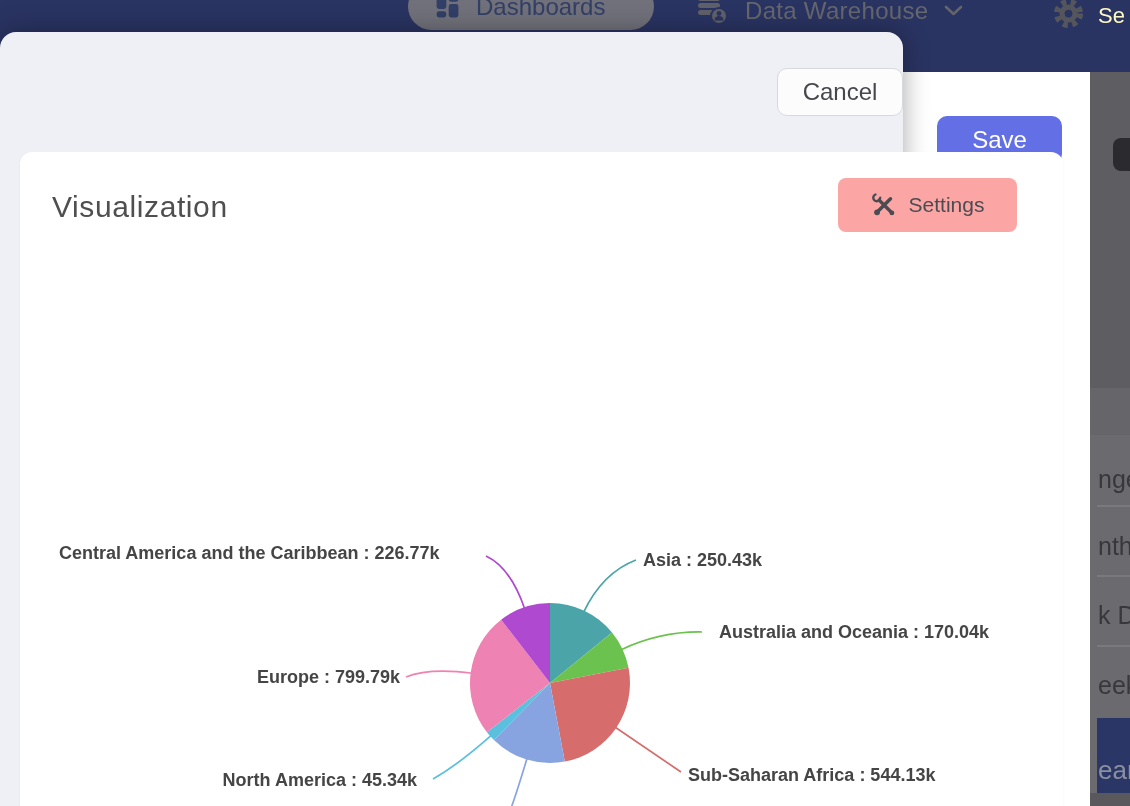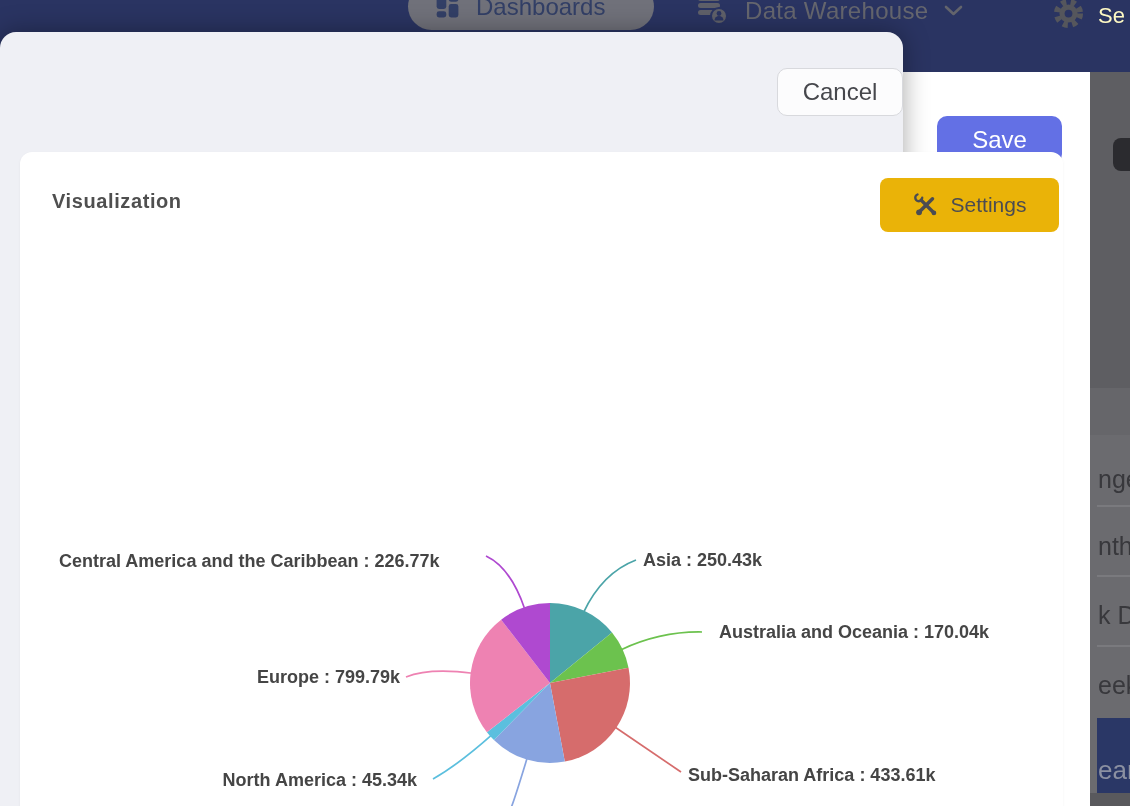--- a/index.html
+++ b/index.html
@@ -34,23 +34,23 @@
     border-radius:16px 16px 0 0; box-shadow:0 0 26px rgba(0,0,0,0.35); z-index:10; }
   .btn { display:flex; align-items:center; justify-content:center; font-size:24px;
     border-radius:10px; cursor:pointer; font-family:inherit; }
   .btn-cancel { left:777px; top:36px; width:126px; height:48px; background:#fcfcfd;
     border:1.5px solid #d8d9dd; color:#46474c; }
   .btn-save { left:937px; top:36px; width:125px; height:48px; background:#6370e5;
     border:none; color:#ffffff;margin-top:48px; }
 
   .card { left:20px; top:120px; width:1043px; height:700px; background:#ffffff;
     border-radius:12px; box-shadow:0 1px 3px rgba(0,0,0,0.05); }
-  .viz-title { left:32px; top:38px; font-size:20px; font-weight:700; color:#4f4f4f;
+  .viz-title { left:32px; top:38px; font-size:30px; font-weight:400; color:#4f4f4f;
     letter-spacing:0.6px; }
-  .settings-btn { left:860px; top:26px; width:179px; height:54px; background:#eab308;
+  .settings-btn { left:818px; top:26px; width:179px; height:54px; background:#fca5a5;
     border:none; border-radius:8px; display:flex; align-items:center; justify-content:center;
     gap:12px; font-size:21px; color:#4b4c52; cursor:pointer; font-family:inherit; }
   .chart-title { left:0; top:124px; width:1043px; text-align:center; font-size:34px;
     color:#595959; letter-spacing:0.2px; }
 
   
   #chart-layer { left:0; top:0; width:1130px; height:806px; z-index:30; pointer-events:none; }
   #pie-svg { position:absolute; left:0; top:0; }
   .pie-label { position:absolute; font-size:18px; font-weight:700; color:#454545;
     white-space:nowrap; line-height:22px; }
@@ -158,18 +158,18 @@
       <path d="M550,683 L493.91034548272654,740.0434102779006 A80,80 0 0 1 486.9224397956224,732.2059081682587 Z" fill="#5bbfde"></path>
       <path d="M491.7804739888908,734.9084462399114 Q458.9386900851881,764.1901338624256 433,779" fill="none" stroke="#5bbfde" stroke-width="1.7"></path>
       <path d="M550,683 L486.9224397956224,732.2059081682587 A80,80 0 0 1 501.1438651406945,619.6511398160208 Z" fill="#ee82b2"></path>
       <path d="M472.6152628890156,673.2223488370761 Q428.9623342623064,667.7067507451702 406,677" fill="none" stroke="#ee82b2" stroke-width="1.7"></path>
       <path d="M550,683 L501.1438651406945,619.6511398160208 A80,80 0 0 1 550,603 Z" fill="#af49d0"></path>
       <path d="M524.8373373526531,609.170192953687 Q510.6430148336368,567.5226094916643 486,556" fill="none" stroke="#af49d0" stroke-width="1.7"></path>
     </svg>
   <div id="chart-labels">
       <div class="pie-label" style="left: 643px; top: 549px;">Asia : 250.43k</div>
       <div class="pie-label" style="left: 710px; top: 621px; margin-left: 9px;">Australia and Oceania : 170.04k</div>
-      <div class="pie-label" style="left: 688px; top: 764px;">Sub-Saharan Africa : 433.61k</div>
+      <div class="pie-label" style="left: 688px; top: 764px;">Sub-Saharan Africa : 544.13k</div>
       <div class="pie-label" style="top: 769px; right: 713px; margin-left: 45px;">North America : 45.34k</div>
       <div class="pie-label" style="top: 666px; right: 730px;">Europe : 799.79k</div>
-      <div class="pie-label" style="left: 59px; top: 542px; width: 419px; overflow: hidden; margin-top: 8px;">Central America and the Caribbean : 226.77k</div>
+      <div class="pie-label" style="left: 59px; top: 542px; width: 419px; overflow: hidden;">Central America and the Caribbean : 226.77k</div>
     </div>
 </div>
 
 </body></html>

